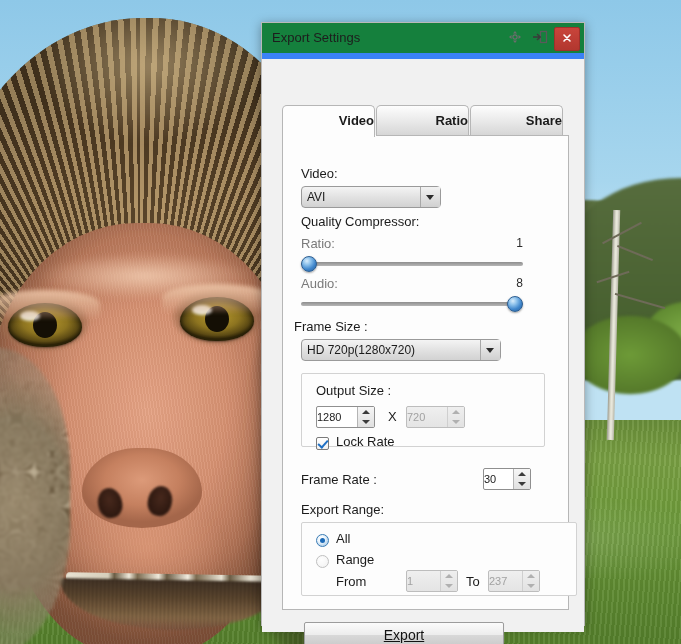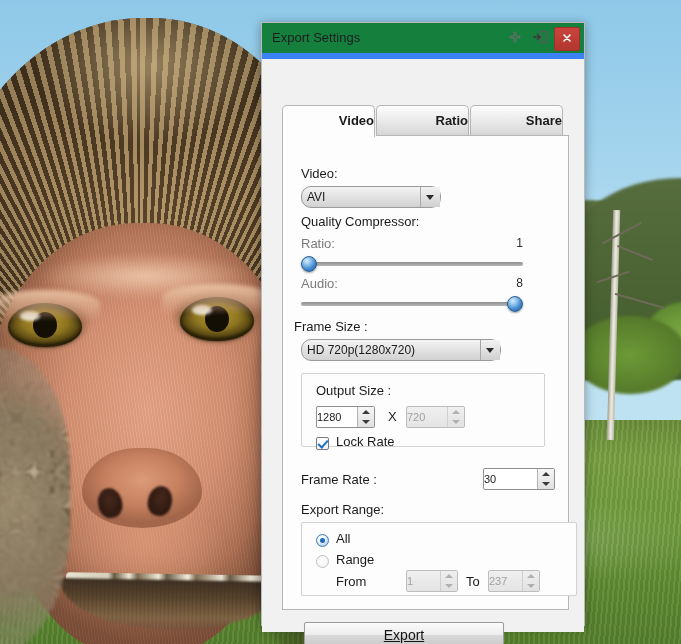--- a/index.html
+++ b/index.html
@@ -362,21 +362,21 @@
   }
   .lbl-dim { color: #7a7a7a; }
 
   
   .combo {
     position: absolute;
     box-sizing: border-box;
     height: 22px;
     background: linear-gradient(to bottom, #f4f4f4 0%, #e2e2e2 50%, #d2d2d2 100%);
     border: 1px solid #9a9a9a;
-    border-radius: 10px;
+    border-radius: 4px;
     font-size: 12px;
     color: #1b1b1b;
     line-height: 20px;
     padding-left: 5px;
     cursor: pointer;
   }
   .combo .arrowbox {
     position: absolute;
     right: 0; top: 0;
     width: 19px; height: 20px;
@@ -669,21 +669,21 @@
             <div class="up"></div>
             <div class="dn"></div>
           </div>
         </div>
 
         <div class="cbx checked" style="left:14px; top:63px;"></div>
         <div class="lbl" style="left:34px; top:60px;">Lock Rate</div>
       </div>
 
       <div class="lbl" style="left:18px; top:336px;">Frame Rate :</div>
-      <div class="spin" style="left:200px; top:332px; width:72px;">
+      <div class="spin" style="left:200px; top:332px; width:48px;">
         <div class="txt">30</div>
         <div class="btns">
           <div class="up"></div>
           <div class="dn"></div>
         </div>
       </div>
 
       <div class="lbl" style="left:18px; top:366px;">Export Range:</div>
 
       <div class="groupbox" style="left:18px; top:386px; width:276px; height:74px;">

